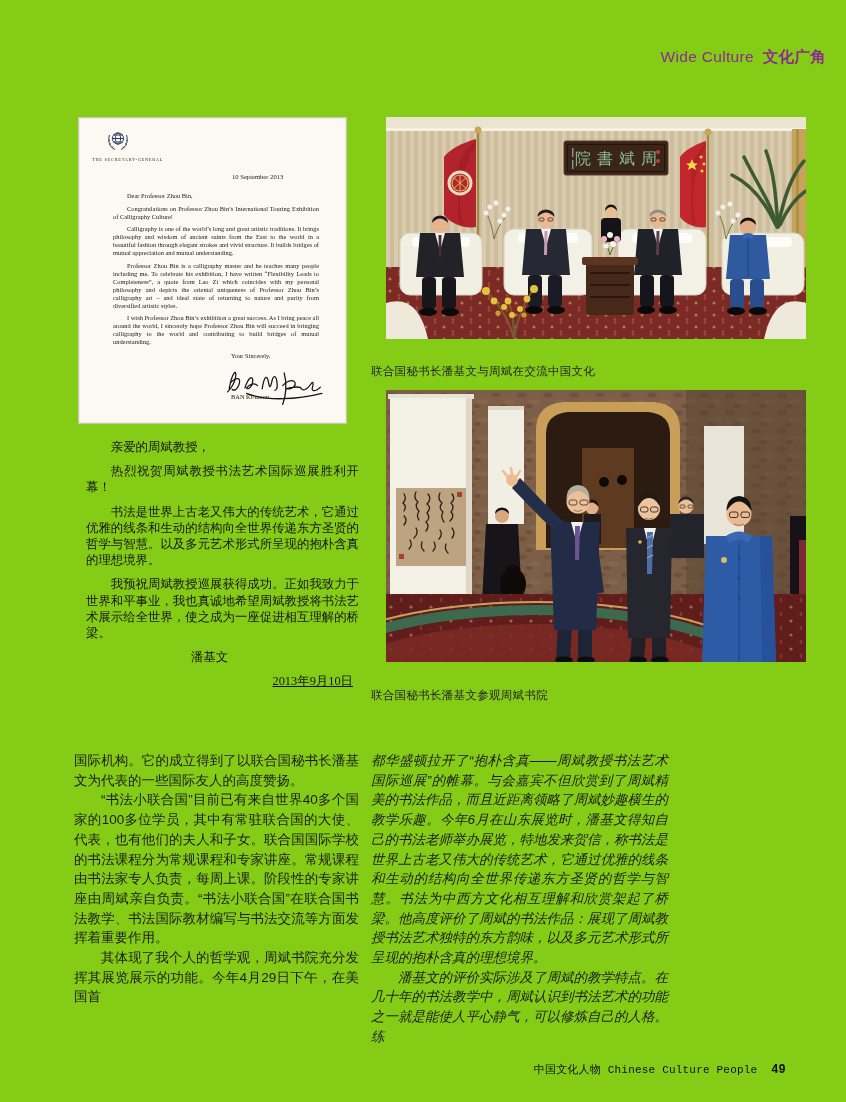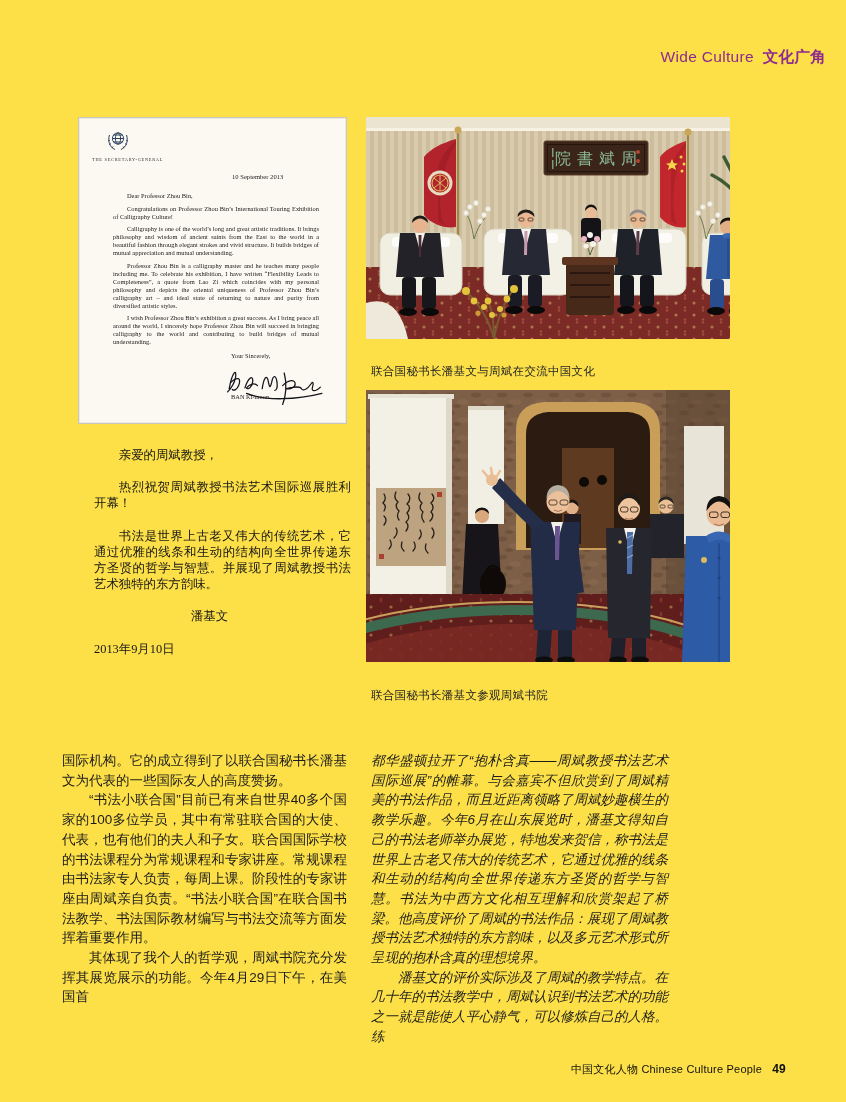--- a/index.html
+++ b/index.html
@@ -1,16 +1,16 @@
 <!DOCTYPE html>
 <html><head>
 <meta charset="utf-8">
 <style>
   html,body{margin:0;padding:0;background:#ffffff;}
-  .page{position:relative;width:846px;height:1102px;background:#fde047;overflow:hidden;
+  .page{position:relative;width:846px;height:1102px;background:#84cc16;overflow:hidden;
         font-family:"Liberation Sans",sans-serif;}
   
   .hdr{position:absolute;top:47px;right:20px;font-size:15.5px;color:#8d2b8f;letter-spacing:.3px;}
   .hdr .en{font-weight:400;margin-right:9px;}
   .hdr .zh{font-weight:700;}
   
   .letter{position:absolute;left:78px;top:117px;width:269px;height:307px;background:#fbf9f1;
           border:1px solid #c9c6bc;box-sizing:border-box;box-shadow:0 0 0 1px #eceae2 inset;}
   .emblem{position:absolute;left:26px;top:10px;width:26px;height:26px;}
   .lh-title{position:absolute;left:13px;top:39px;width:170px;font-family:"Liberation Serif",serif;
@@ -18,36 +18,36 @@
   .l-date{position:absolute;left:153px;top:55px;font-family:"Liberation Serif",serif;font-size:6.6px;color:#1c1c1c;}
   .l-body{position:absolute;left:34px;right:27px;top:74px;font-family:"Liberation Serif",serif;
           font-size:6.4px;line-height:8px;color:#1b1b1b;text-align:justify;}
   .l-body p{margin:0 0 4.5px;text-indent:14px;}
   .l-close{margin:6px 0 0 118px !important;text-indent:0 !important;}
   .sigwrap{margin:2px 0 0 96px;height:40px;}
   .l-name{margin:-9px 0 0 118px !important;text-indent:0 !important;}
   
   .trans{position:absolute;left:78px;top:431px;width:289px;font-family:"Liberation Serif",serif;
          font-size:12.4px;line-height:16.2px;color:#151515;text-align:justify;}
-  .trans p{margin:16px;}
+  .trans p{margin:8px;}
   .trans p.ind{text-indent:2em;}
   .trans p.sig{text-align:center;padding-right:26px;}
-  .trans p.date{text-align:left;padding-right:6px;}
-  
-  .photo{position:absolute;left:366px;width:364px;overflow:hidden;}
+  .trans p.date{text-align:right;padding-right:6px;text-decoration:underline;}
+  
+  .photo{position:absolute;left:386px;width:420px;overflow:hidden;}
   .photo svg{display:block;}
   .cap{position:absolute;left:371px;font-size:11.5px;color:#262626;letter-spacing:.3px;}
   
   .col{position:absolute;top:751px;text-align:justify;font-size:13.5px;line-height:19.7px;color:#1c1c1c;}
   .col p{margin:0;}
   .col p.ind{text-indent:2em;}
-  .colL{left:62px;width:285px;}
+  .colL{left:74px;width:285px;}
   .colR{left:371px;width:297px;font-style:italic;}
   
-  .ftr{position:absolute;top:1062px;right:60px;font-size:11px;color:#101010;letter-spacing:.2px;}
+  .ftr{position:absolute;top:1062px;right:60px;font-size:11px;color:#101010;letter-spacing:.2px;font-family:Liberation Mono, monospace;}
   .ftr .num{font-weight:700;font-size:12px;margin-left:7px;}
 </style>
 </head>
 <body>
 
 <div class="page">
 
   <div class="hdr">
     <span class="en">Wide Culture</span><span class="zh">文化广角</span>
   </div>
@@ -401,21 +401,22 @@
         <rect x="355" y="122" width="8.5" height="5.5" rx="2" fill="none" stroke="#3a2f26"></rect>
         <path d="M348,134 q5,3 10,0" stroke="#a87458" fill="none"></path>
       </g>
     </svg>
   </div>
   <div class="cap" style="top:688px;">联合国秘书长潘基文参观周斌书院</div>
 
   <div class="trans">
     <p class="ind">亲爱的周斌教授，</p>
     <p class="ind">热烈祝贺周斌教授书法艺术国际巡展胜利开幕！</p>
-    <p class="ind">书法是世界上古老又伟大的传统艺术，它通过优雅的线条和生动的结构向全世界传递东方圣贤的哲学与智慧。并展现了周斌教授书法艺术独特的东方韵味。</p>
+    <p class="ind">书法是世界上古老又伟大的传统艺术，它通过优雅的线条和生动的结构向全世界传递东方圣贤的哲学与智慧。以及多元艺术形式所呈现的抱朴含真的理想境界。</p>
+    <p class="ind">我预祝周斌教授巡展获得成功。正如我致力于世界和平事业，我也真诚地希望周斌教授将书法艺术展示给全世界，使之成为一座促进相互理解的桥梁。</p>
     <p class="sig">潘基文</p>
     <p class="date">2013年9月10日</p>
   </div>
 
   <div class="col colL">
     <p>国际机构。它的成立得到了以联合国秘书长潘基文为代表的一些国际友人的高度赞扬。</p>
     <p class="ind">“书法小联合国”目前已有来自世界40多个国家的100多位学员，其中有常驻联合国的大使、代表，也有他们的夫人和子女。联合国国际学校的书法课程分为常规课程和专家讲座。常规课程由书法家专人负责，每周上课。阶段性的专家讲座由周斌亲自负责。“书法小联合国”在联合国书法教学、书法国际教材编写与书法交流等方面发挥着重要作用。</p>
     <p class="ind">其体现了我个人的哲学观，周斌书院充分发挥其展览展示的功能。今年4月29日下午，在美国首</p>
   </div>
   <div class="col colR">

